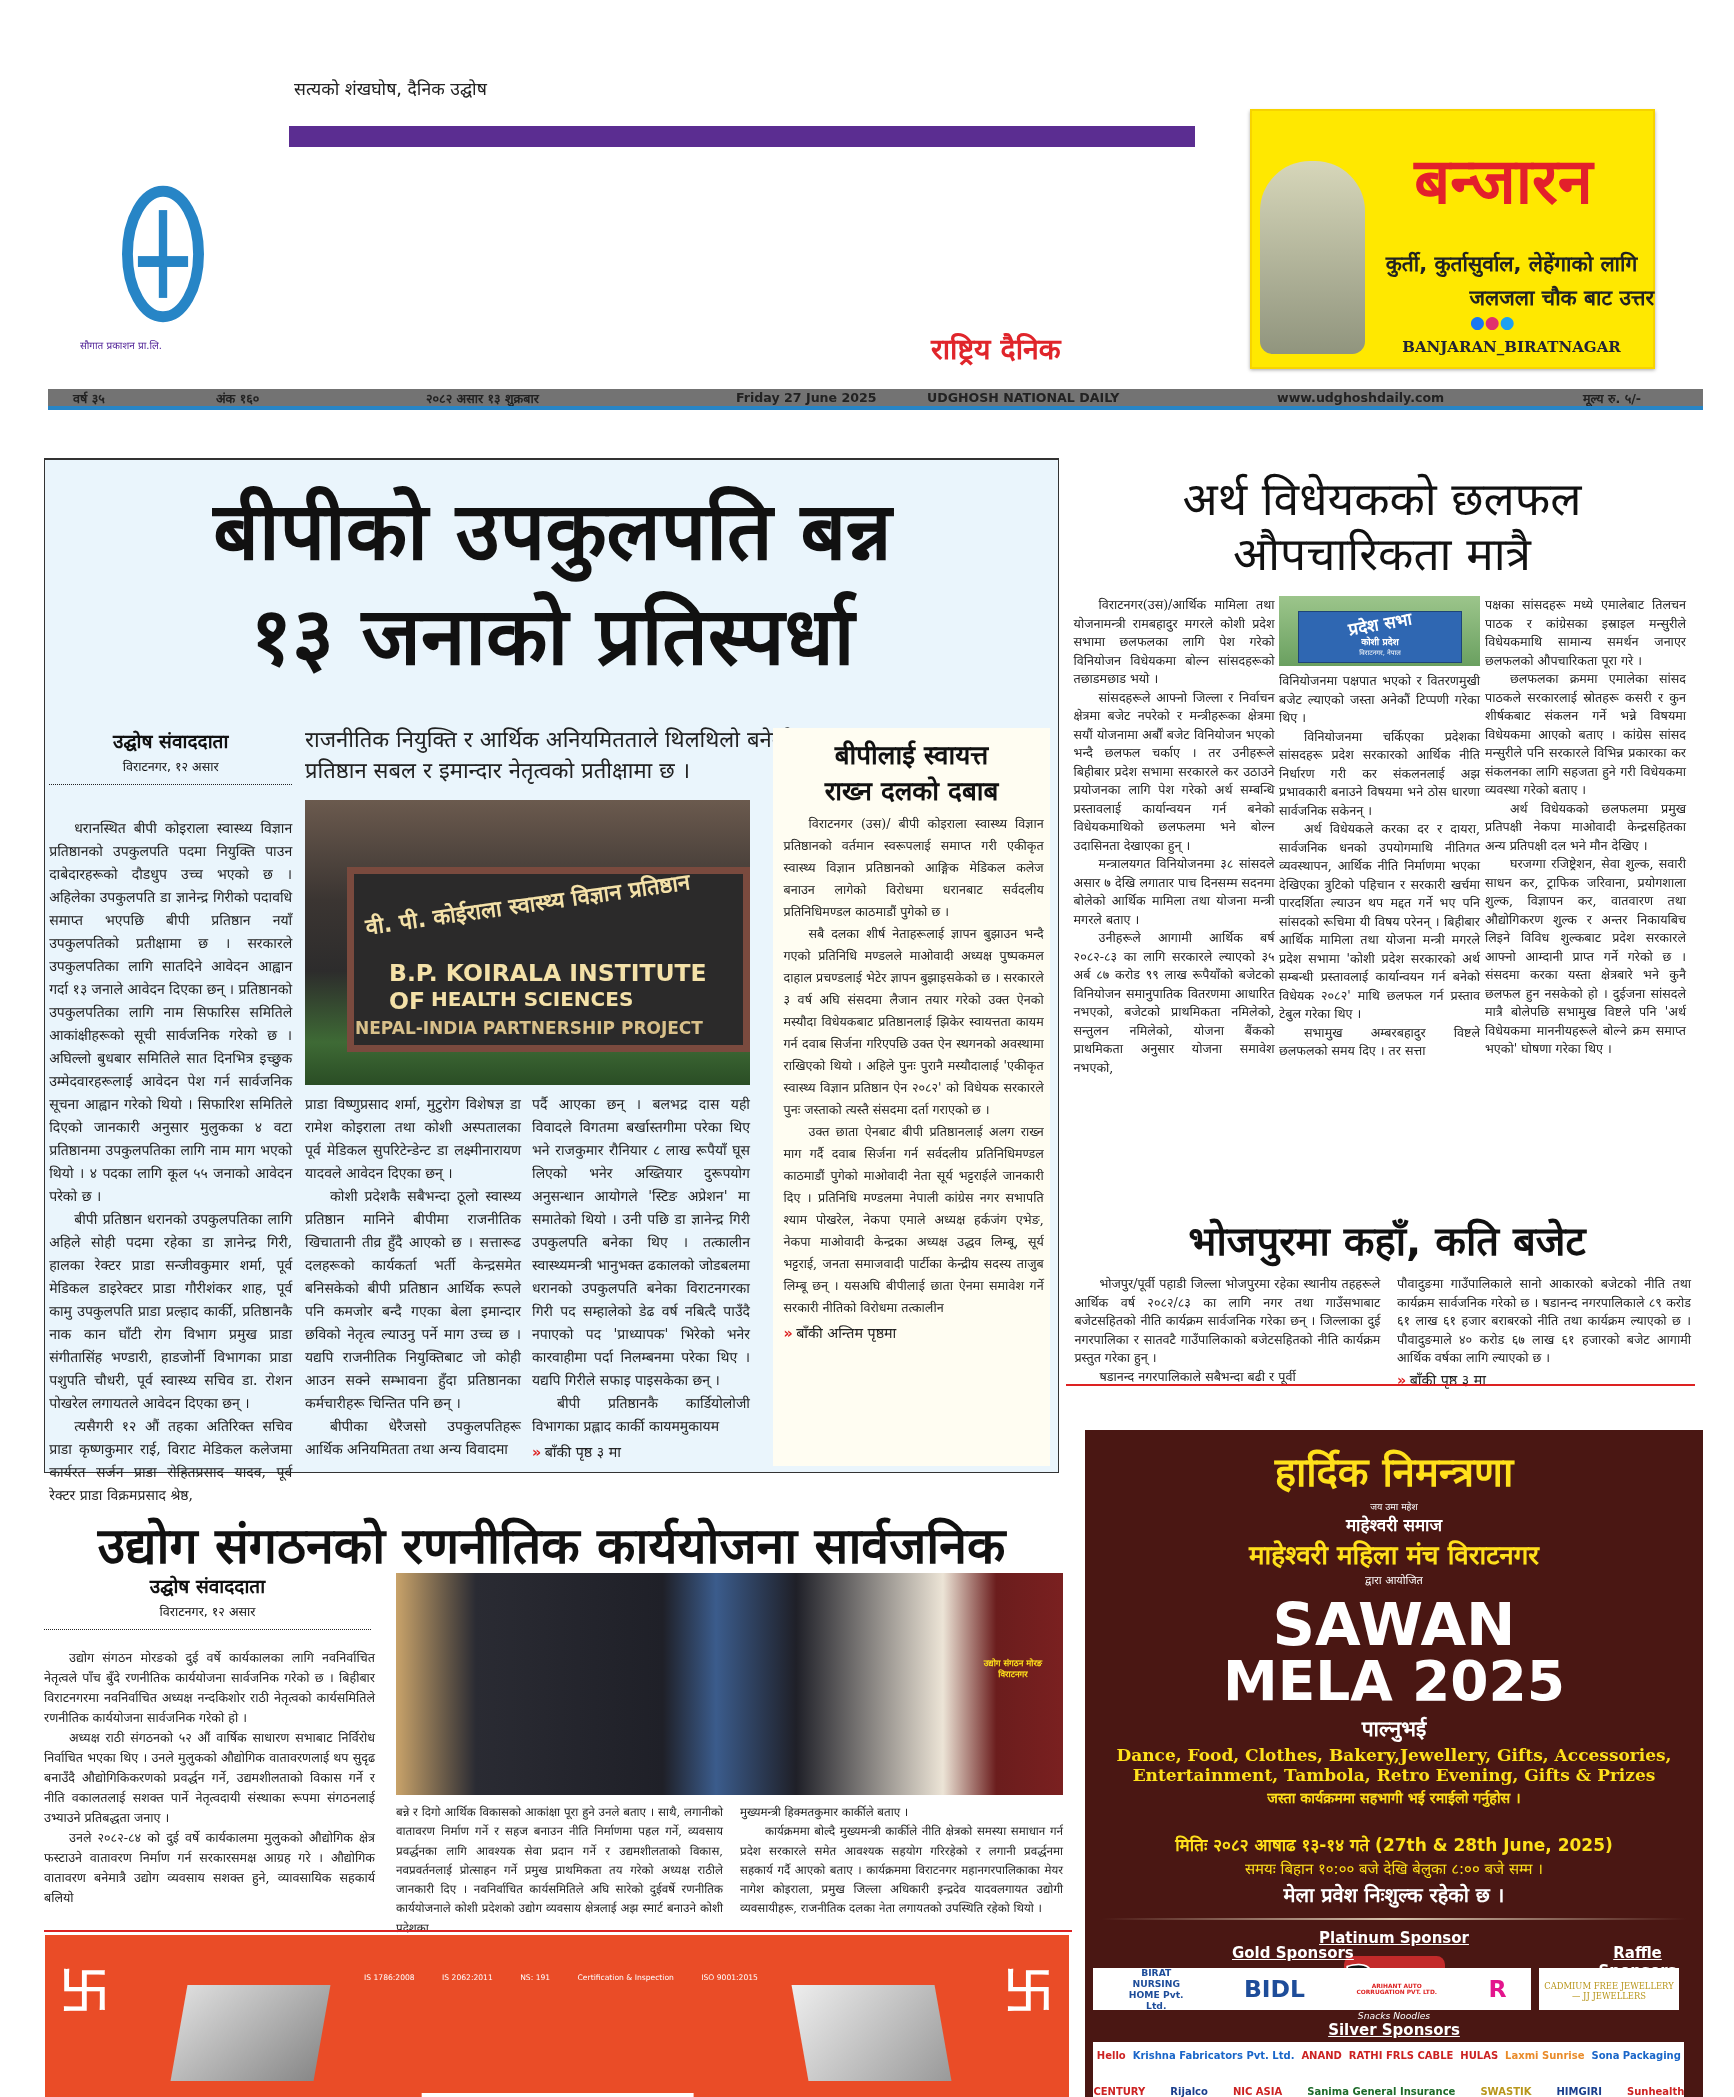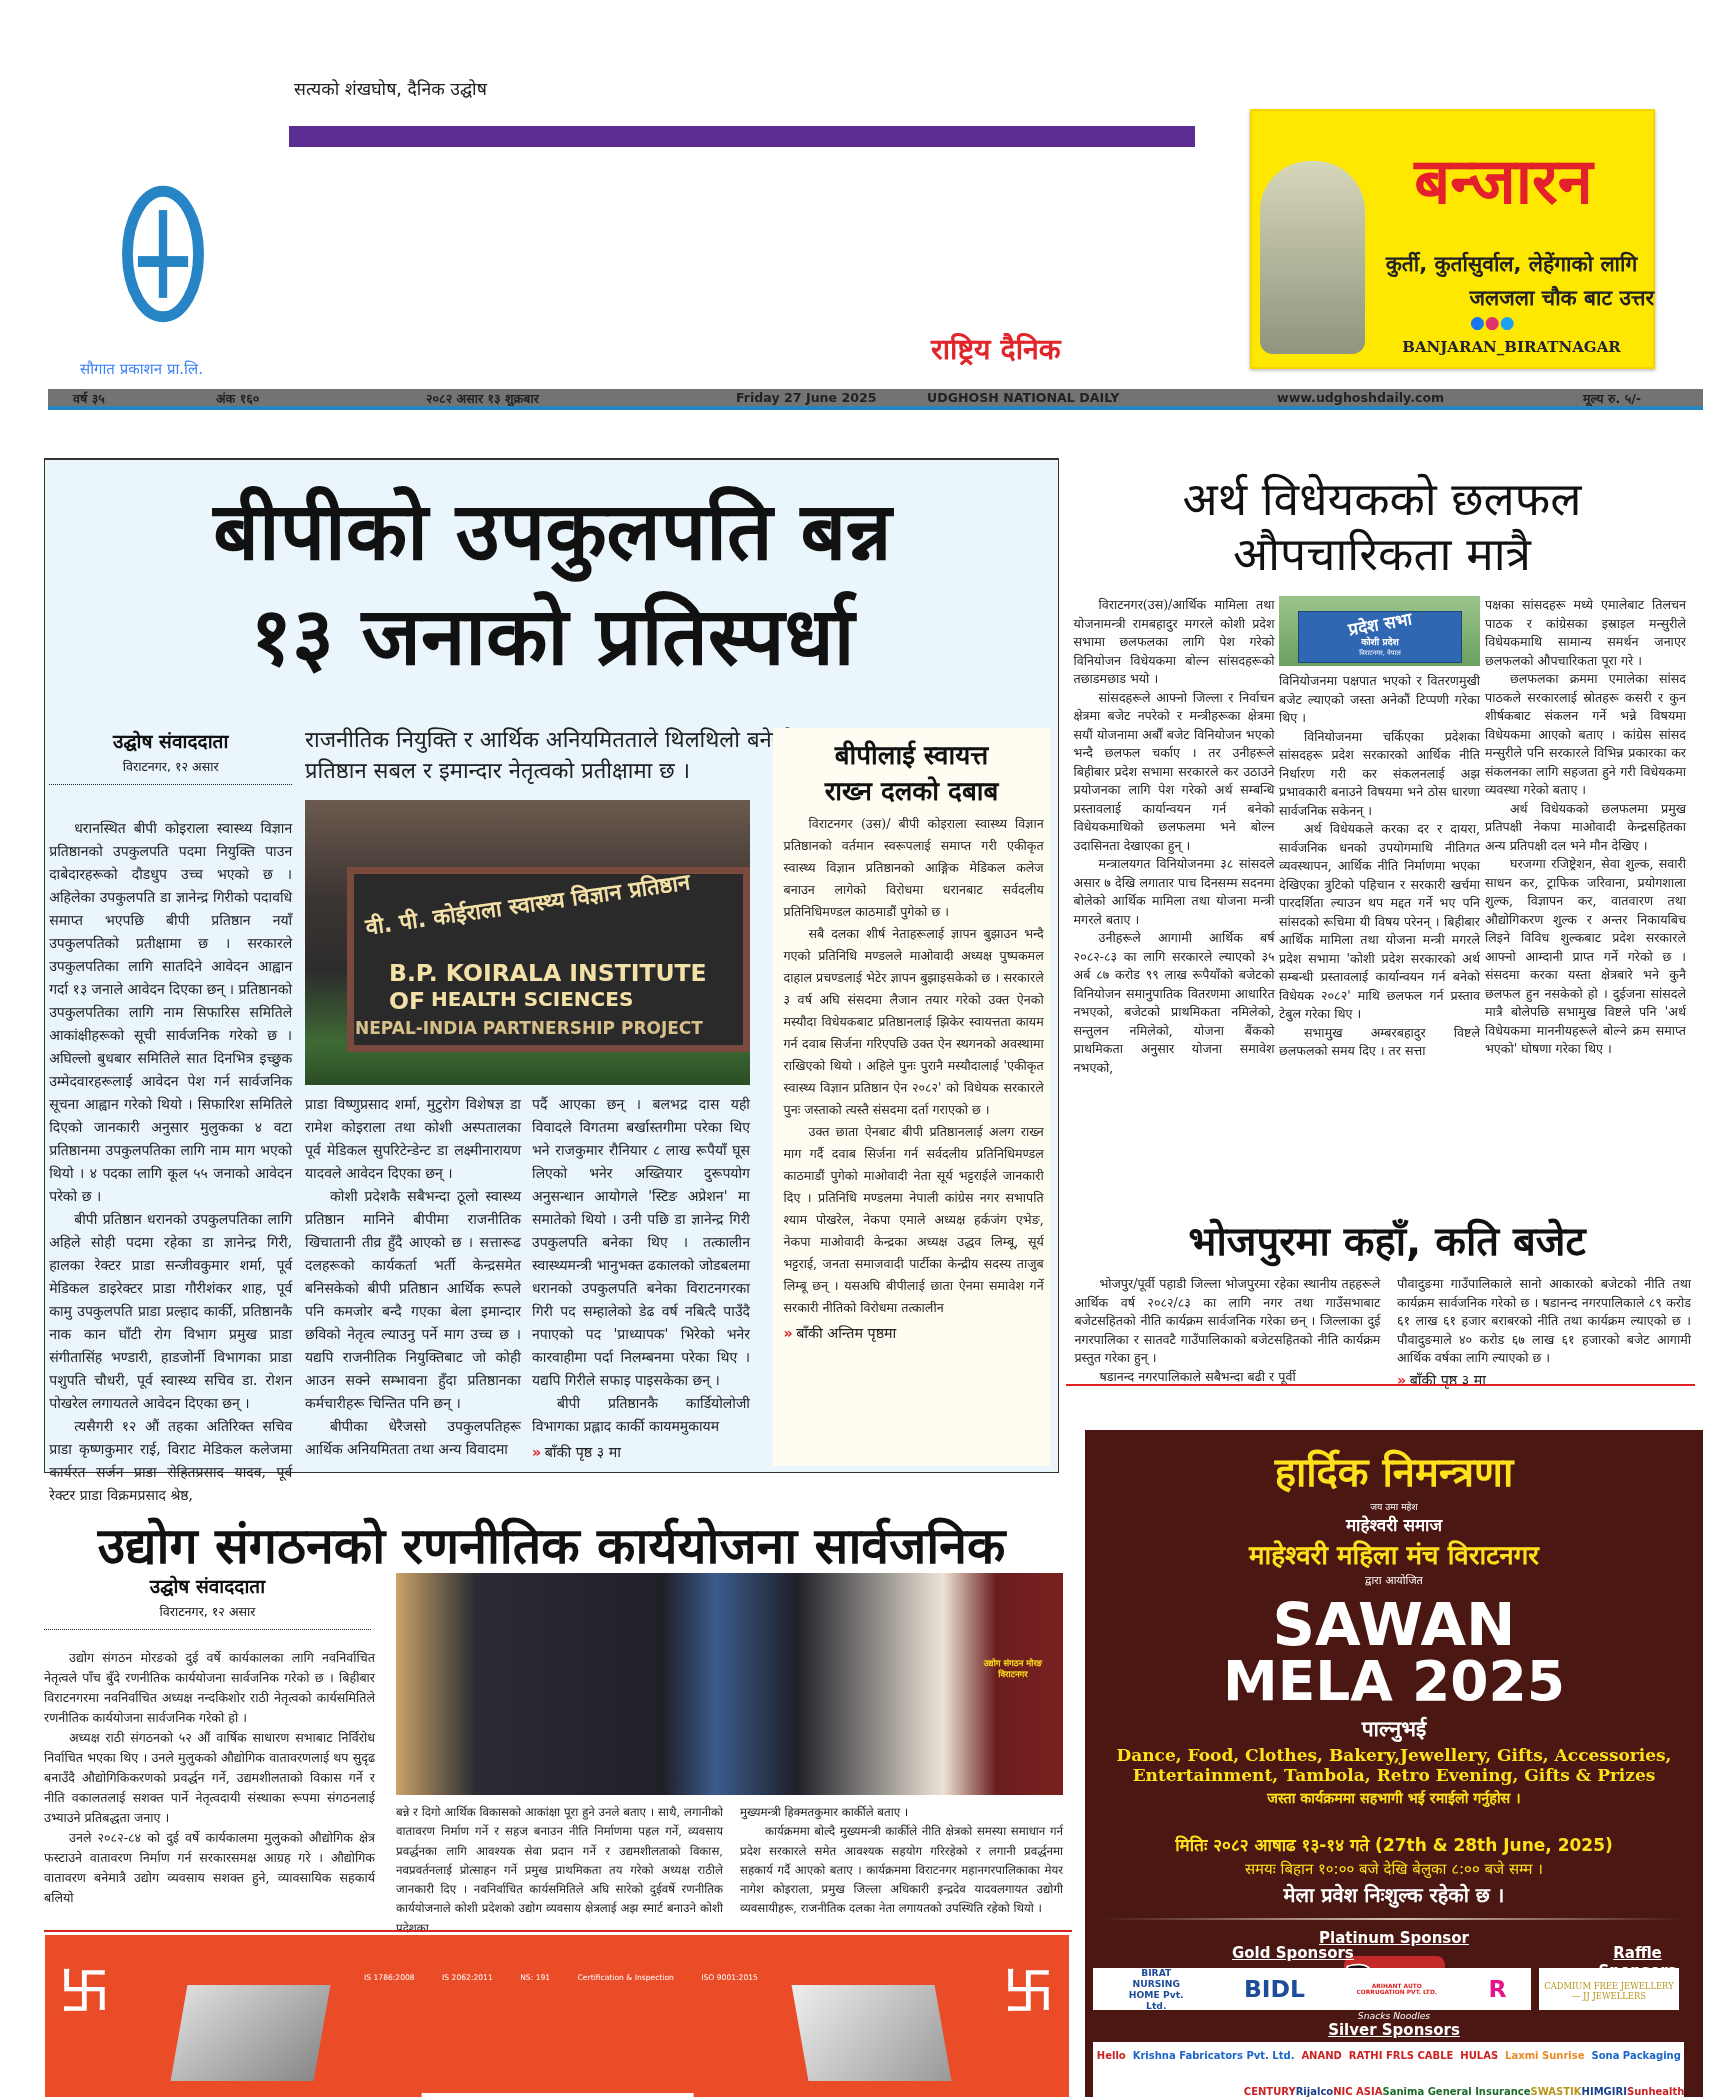--- a/index.html
+++ b/index.html
@@ -21,21 +21,21 @@
 
 <div class="abs" style="left:0;top:0;width:1734px;height:403px">
   <div class="abs" style="left:294px;top:76px;font-size:17.6px;color:#222">सत्यको शंखघोष, दैनिक उद्घोष</div>
   <div class="abs" style="left:117px;top:185px;width:92px;height:138px">
     <svg width="92" height="138" viewBox="0 0 220 330">
         <ellipse cx="110" cy="165" rx="85" ry="150" fill="none" stroke="#2785c6" stroke-width="26"></ellipse>
         <rect x="100" y="60" width="20" height="210" fill="#2785c6"></rect>
         <rect x="50" y="170" width="120" height="26" fill="#2785c6"></rect>
       </svg>
   </div>
-  <div class="abs" style="left:80px;top:358px;font-size:15px;color:#3b82f6">सौगात प्रकाशन प्रा.लि.</div>
+  <div class="abs" style="left:80px;top:338px;font-size:10px;color:#4c1d95">सौगात प्रकाशन प्रा.लि.</div>
   <div class="abs" style="left:289px;top:126px;width:906px;height:21px;background:#5b2d91"></div>
   <div class="abs" style="left:931px;top:329px;font-size:28.5px;color:#e0252b;font-weight:bold">राष्ट्रिय दैनिक</div>
 
   <div class="abs" style="left:1250px;top:109px;width:405px;height:260px;background:#ffe800;border:2.5px solid #f7d300;box-shadow:0 1.7px 3.4px #aaa">
     <div class="abs" style="left:8.4px;top:50px;width:105px;height:193px;background:linear-gradient(#cfd3da,#7d8694);border-radius:50px 50px 12.6px 12.6px;opacity:.85"></div>
     <div class="abs" style="left:109px;top:25px;width:285px;text-align:center;font-size:63px;font-weight:bold;color:#e3202b">बन्जारन</div>
     <div class="abs" style="left:117px;top:138px;width:285px;text-align:center;font-size:21px;font-weight:bold;color:#222">कुर्ती, कुर्तासुर्वाल, लेहेंगाको लागि</div>
     <div class="abs" style="left:117px;top:172px;width:285px;text-align:right;font-size:21px;font-weight:bold;color:#222">जलजला चौक बाट उत्तर</div>
     <div class="abs" style="left:218px;top:201px;font-size:17px">
       <span style="color:#1877f2">●</span><span style="color:#e1306c">●</span><span style="color:#1da1f2">●</span>
@@ -182,21 +182,21 @@
   <div class="abs" style="left:8.4px;top:612px;width:591px;height:86px;background:#fff;font-size:10px;font-weight:bold;color:#c22">
     <div style="display:flex;justify-content:space-around;padding-top:8.4px">
       <span>Hello</span>
         <span style="color:#1a66c9">Krishna Fabricators Pvt. Ltd.</span>
         <span>ANAND</span>
         <span>RATHI FRLS CABLE</span>
         <span>HULAS</span>
         <span style="color:#e98b2a">Laxmi Sunrise</span>
         <span style="color:#1a66c9">Sona Packaging</span>
     </div>
-    <div style="display:flex;justify-content:flex-end;padding-top:25px">
+    <div style="display:flex;justify-content:space-between;padding-top:25px">
       <span>CENTURY</span>
         <span style="color:#1a3e8c">Rijalco</span>
         <span>NIC ASIA</span>
         <span style="color:#1e6b2a">Sanima General Insurance</span>
         <span style="color:#b8961c">SWASTIK</span>
         <span style="color:#1a3e8c">HIMGIRI</span>
         <span>Sunhealth</span>
     </div>
   </div>
 </div>

